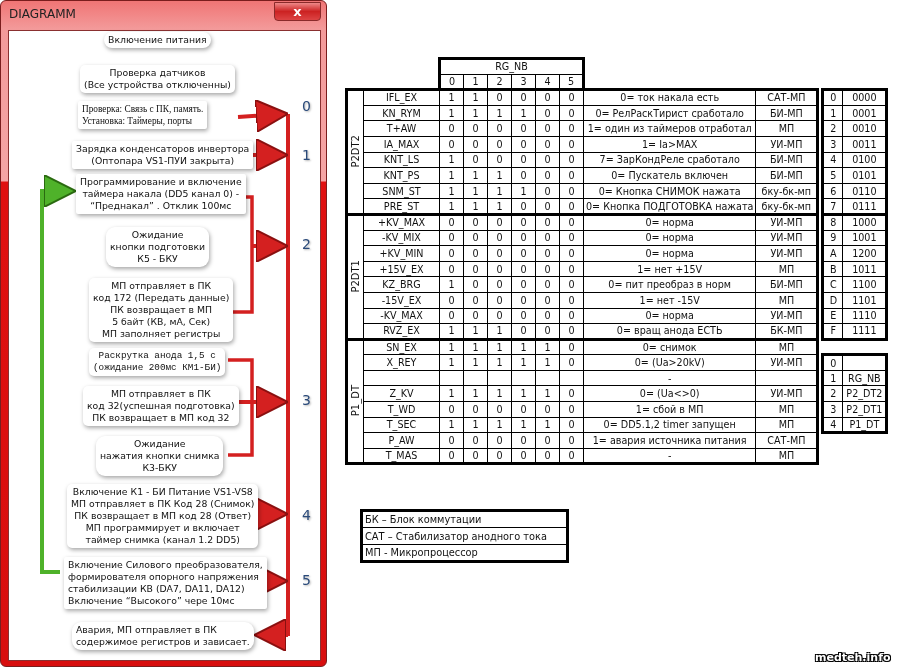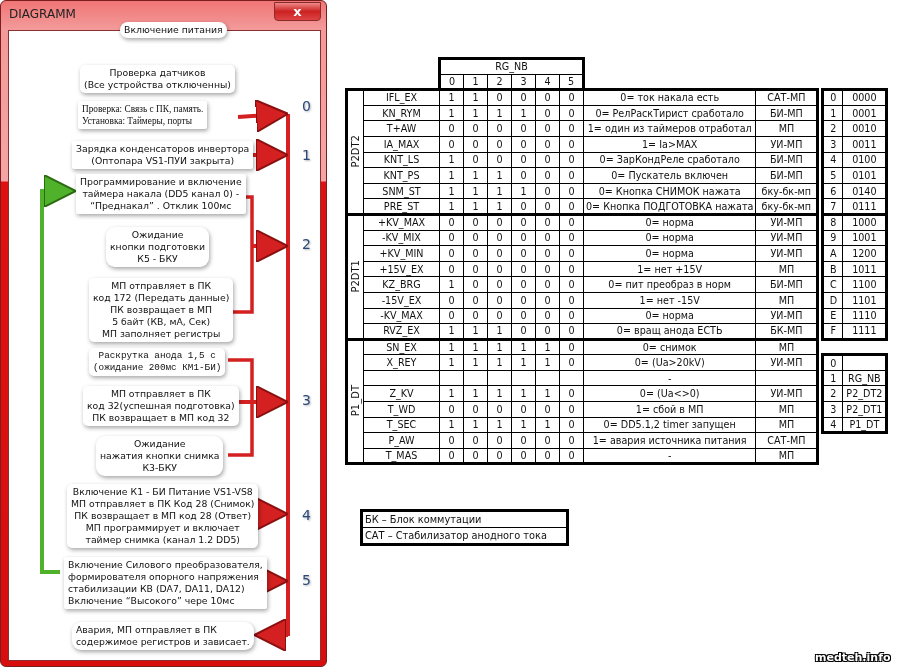--- a/index.html
+++ b/index.html
@@ -121,21 +121,21 @@
 
   <line x1="254" y1="581" x2="284" y2="581" stroke="#d42020" stroke-width="4" marker-end="url(#ah)"></line>
 
   <polyline points="288,636 288,635 262,635" fill="none" stroke="#d42020" stroke-width="4"></polyline>
   <line x1="285" y1="635" x2="258" y2="635" stroke="#d42020" stroke-width="4" marker-end="url(#ah)"></line>
 
   <polyline points="60,572 42,572 42,191 64,191" fill="none" stroke="#4fb22a" stroke-width="4"></polyline>
   <line x1="44" y1="191" x2="72" y2="191" stroke="#4fb22a" stroke-width="4" marker-end="url(#ahg)"></line>
 </svg>
 
-<div class="fbox" style="left:104px;top:22px;border-radius:8px;margin-left:16px;">
+<div class="fbox" style="left:104px;top:32px;border-radius:8px;">
   <div>Включение питания</div>
 </div>
 <div class="fbox" style="left:80px;top:65px;">
   <div>Проверка датчиков</div>
   <div>(Все устройства отключенны)</div>
 </div>
 <div class="fbox left" style="left:78px;top:101px;border-radius:2px;font-family:Liberation Serif, serif;">
   <div>Проверка: Связь с ПК, память.</div>
   <div>Установка: Таймеры, порты</div>
 </div>
@@ -284,21 +284,21 @@
         <td class="thickr" style="width:44px">0011</td>
       </tr>
       <tr>
         <td>KNT_LS</td>
         <td>1</td>
         <td>0</td>
         <td>0</td>
         <td>0</td>
         <td>0</td>
         <td>0</td>
-        <td style="width:164px">0= ЗарКондРеле сработало</td>
+        <td style="width:164px">7= ЗарКондРеле сработало</td>
         <td class=" thickr" style="width:62px">БИ-МП</td>
         <td class="gap"></td>
         <td class="thickl" style="width:20px">4</td>
         <td class="thickr" style="width:44px">0100</td>
       </tr>
       <tr>
         <td>KNT_PS</td>
         <td>1</td>
         <td>1</td>
         <td>1</td>
@@ -316,21 +316,21 @@
         <td>1</td>
         <td>1</td>
         <td>1</td>
         <td>1</td>
         <td>0</td>
         <td>0</td>
         <td style="width:164px">0= Кнопка СНИМОК нажата</td>
         <td class=" thickr" style="width:62px">бку-бк-мп</td>
         <td class="gap"></td>
         <td class="thickl" style="width:20px">6</td>
-        <td class="thickr" style="width:44px">0140</td>
+        <td class="thickr" style="width:44px">0110</td>
       </tr>
       <tr>
         <td class=" thickb">PRE_ST</td>
         <td class=" thickb">1</td>
         <td class=" thickb">1</td>
         <td class=" thickb">1</td>
         <td class=" thickb">0</td>
         <td class=" thickb">0</td>
         <td class=" thickb">0</td>
         <td class=" thickb" style="width:164px">0= Кнопка ПОДГОТОВКА нажата</td>
@@ -569,16 +569,19 @@
 </table>
 
 <table class="legend">
   <tbody id="legend-body">
       <tr>
         <td>БК –  Блок коммутации</td>
       </tr>
       <tr>
         <td>САТ – Стабилизатор анодного тока</td>
       </tr>
+      <tr>
+        <td>МП - Микропроцессор</td>
+      </tr>
     </tbody>
 </table>
 
 <div class="watermark">medteh.info</div>
 
 </body></html>

